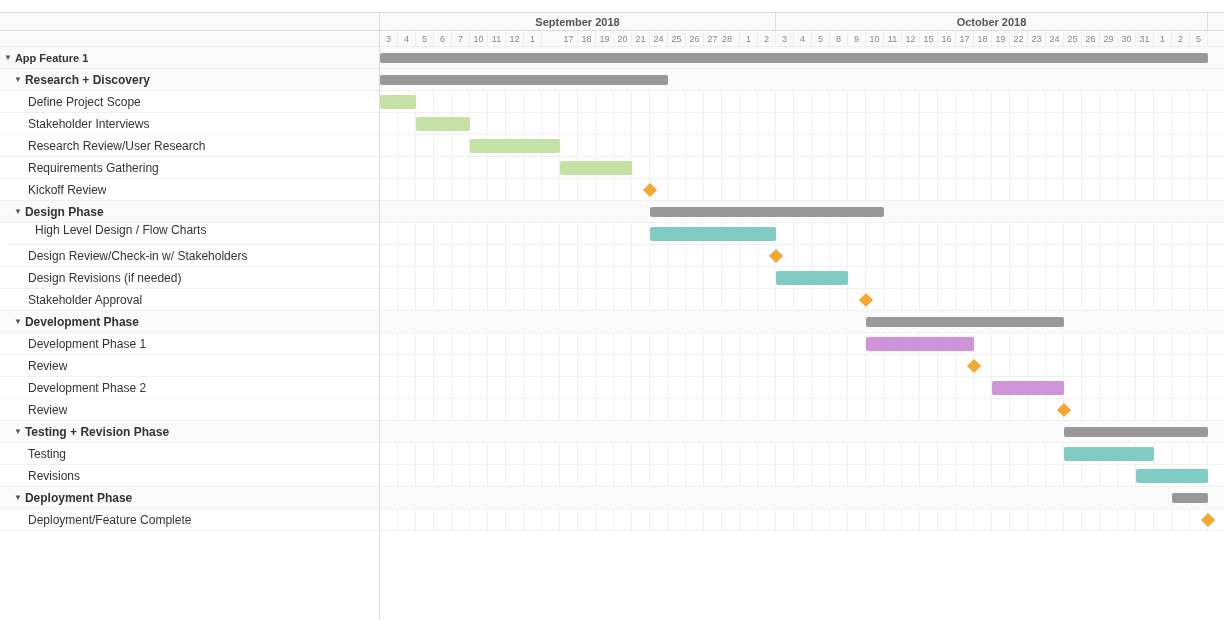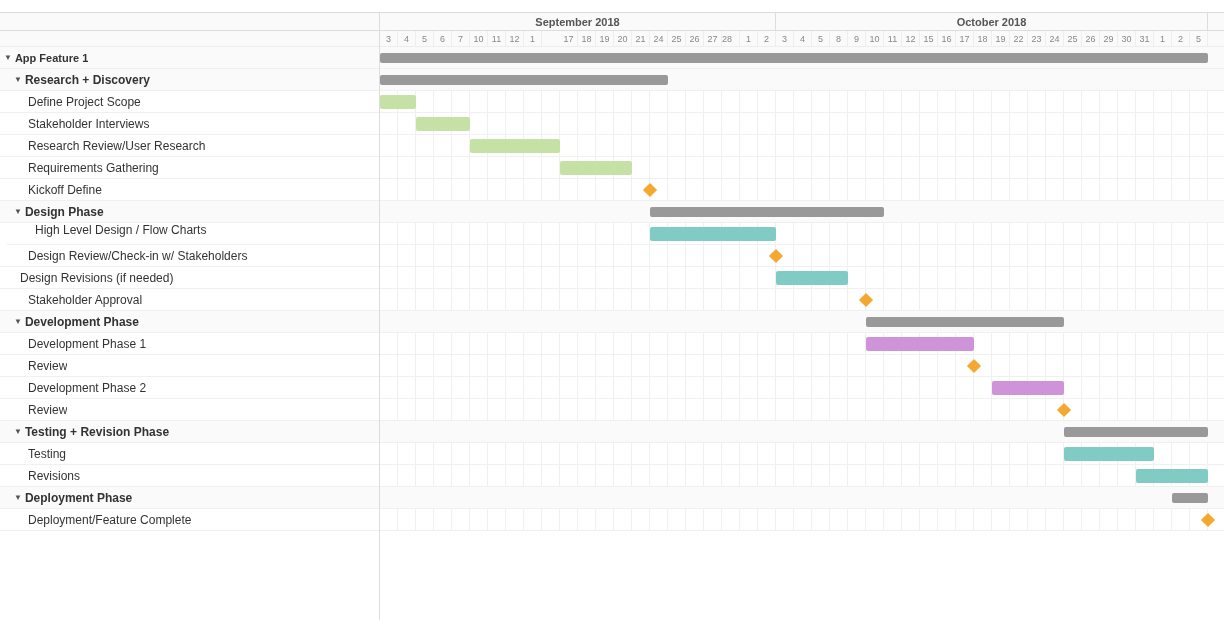--- a/index.html
+++ b/index.html
@@ -39,33 +39,33 @@
           <div style="height: 22px; display: flex; align-items: center; border-bottom: 1px solid rgb(240, 240, 240); padding-left: 28px;">
             <span style="font-size: 12px; font-weight: normal; color: rgb(51, 51, 51); white-space: nowrap; overflow: hidden; text-overflow: ellipsis;">Stakeholder Interviews</span>
           </div>
           <div style="height: 22px; display: flex; align-items: center; border-bottom: 1px solid rgb(240, 240, 240); padding-left: 28px;">
             <span style="font-size: 12px; font-weight: normal; color: rgb(51, 51, 51); white-space: nowrap; overflow: hidden; text-overflow: ellipsis;">Research Review/User Research</span>
           </div>
           <div style="height: 22px; display: flex; align-items: center; border-bottom: 1px solid rgb(240, 240, 240); padding-left: 28px;">
             <span style="font-size: 12px; font-weight: normal; color: rgb(51, 51, 51); white-space: nowrap; overflow: hidden; text-overflow: ellipsis;">Requirements Gathering</span>
           </div>
           <div style="height: 22px; display: flex; align-items: center; border-bottom: 1px solid rgb(240, 240, 240); padding-left: 28px;">
-            <span style="font-size: 12px; font-weight: normal; color: rgb(51, 51, 51); white-space: nowrap; overflow: hidden; text-overflow: ellipsis;">Kickoff Define</span>
+            <span style="font-size: 12px; font-weight: normal; color: rgb(51, 51, 51); white-space: nowrap; overflow: hidden; text-overflow: ellipsis;">Kickoff Review</span>
           </div>
           <div style="height: 22px; display: flex; align-items: center; border-bottom: 1px solid rgb(240, 240, 240); padding-left: 14px; background: rgb(250, 250, 250);">
             <span style="font-size: 8px; margin-right: 3px; color: rgb(85, 85, 85);">▼</span>
             <span style="font-size: 12px; font-weight: bold; color: rgb(51, 51, 51); white-space: nowrap; overflow: hidden; text-overflow: ellipsis;">Design Phase</span>
           </div>
           <div style="height: 22px; display: flex; border-bottom: 1px solid rgb(240, 240, 240); padding-left: 28px; margin-left: 7px;">
             <span style="font-size: 12px; font-weight: normal; color: rgb(51, 51, 51); white-space: nowrap; overflow: hidden; text-overflow: ellipsis;">High Level Design / Flow Charts</span>
           </div>
           <div style="height: 22px; display: flex; align-items: center; border-bottom: 1px solid rgb(240, 240, 240); padding-left: 28px;">
             <span style="font-size: 12px; font-weight: normal; color: rgb(51, 51, 51); white-space: nowrap; overflow: hidden; text-overflow: ellipsis;">Design Review/Check-in w/ Stakeholders</span>
           </div>
-          <div style="height: 22px; display: flex; align-items: center; border-bottom: 1px solid rgb(240, 240, 240); padding-left: 20px;">
+          <div style="height: 22px; display: flex; align-items: center; border-bottom: 1px solid rgb(240, 240, 240); padding-left: 28px;">
             <span style="font-size: 12px; font-weight: normal; color: rgb(51, 51, 51); white-space: nowrap; overflow: hidden; text-overflow: ellipsis;">Design Revisions (if needed)</span>
           </div>
           <div style="height: 22px; display: flex; align-items: center; border-bottom: 1px solid rgb(240, 240, 240); padding-left: 28px;">
             <span style="font-size: 12px; font-weight: normal; color: rgb(51, 51, 51); white-space: nowrap; overflow: hidden; text-overflow: ellipsis;">Stakeholder Approval</span>
           </div>
           <div style="height: 22px; display: flex; align-items: center; border-bottom: 1px solid rgb(240, 240, 240); padding-left: 14px; background: rgb(250, 250, 250);">
             <span style="font-size: 8px; margin-right: 3px; color: rgb(85, 85, 85);">▼</span>
             <span style="font-size: 12px; font-weight: bold; color: rgb(51, 51, 51); white-space: nowrap; overflow: hidden; text-overflow: ellipsis;">Development Phase</span>
           </div>
           <div style="height: 22px; display: flex; align-items: center; border-bottom: 1px solid rgb(240, 240, 240); padding-left: 28px;">

